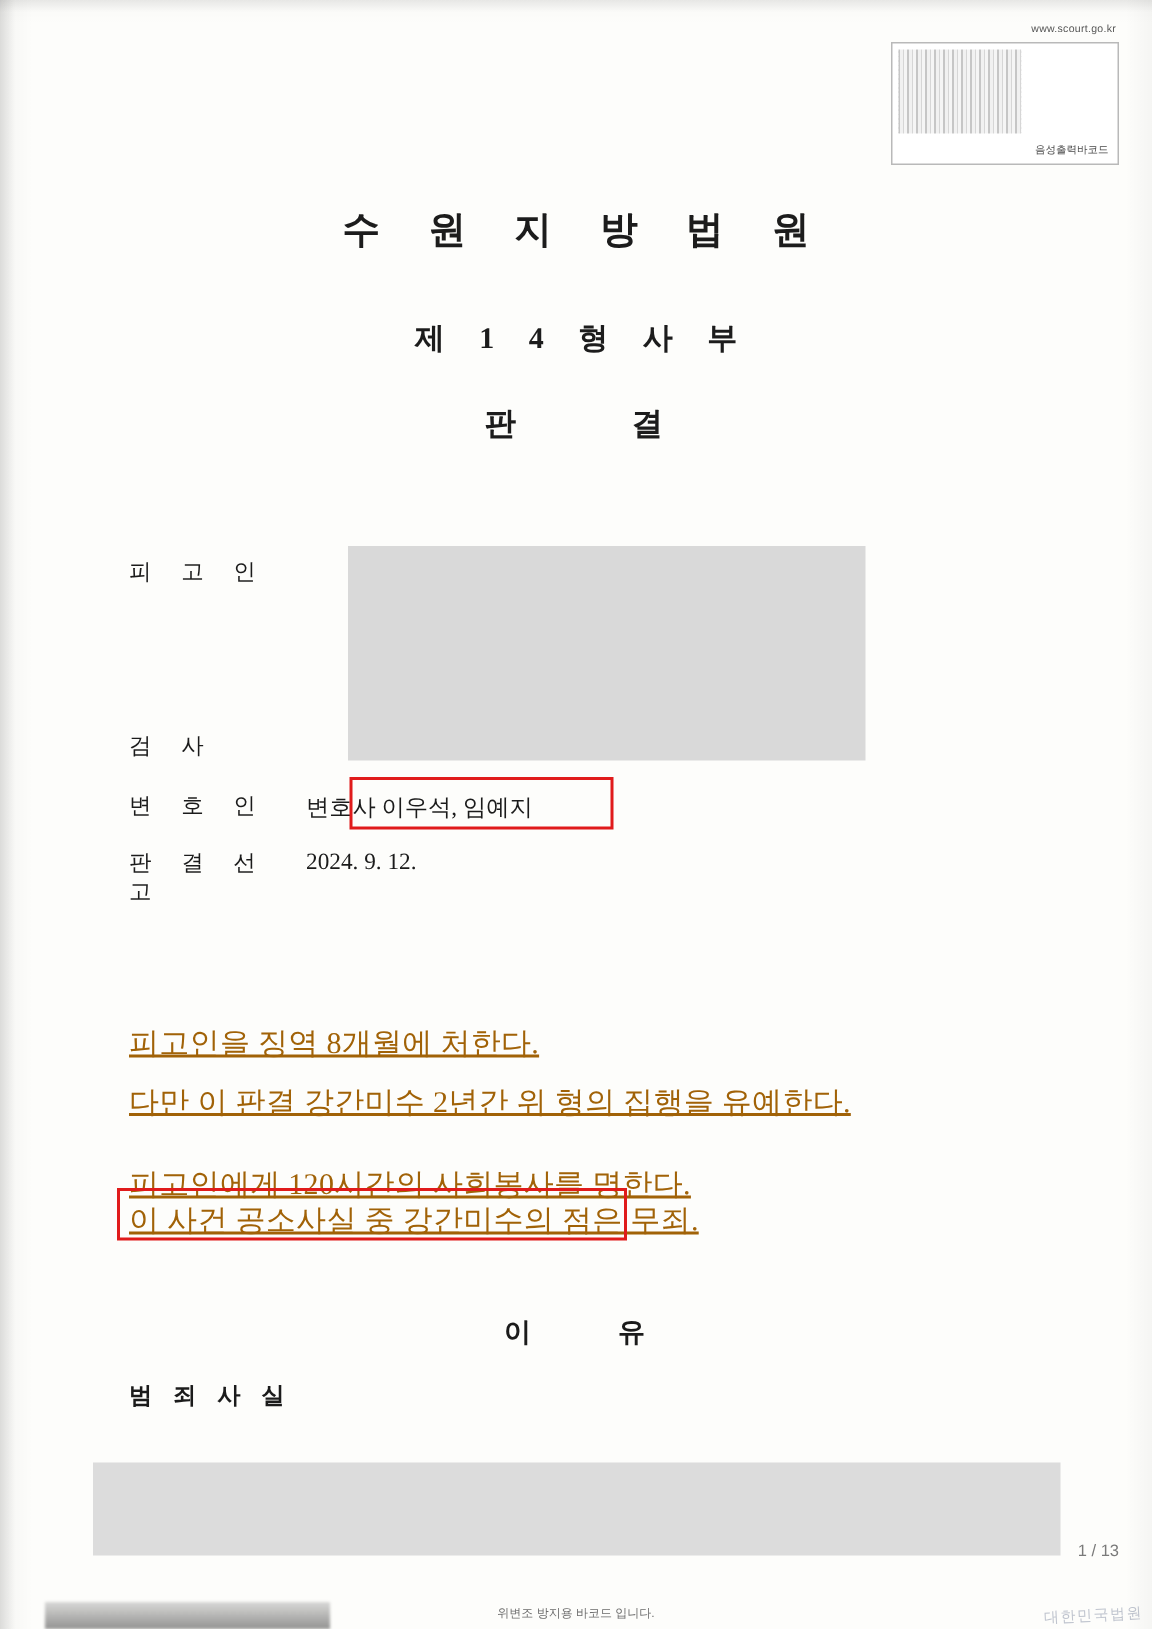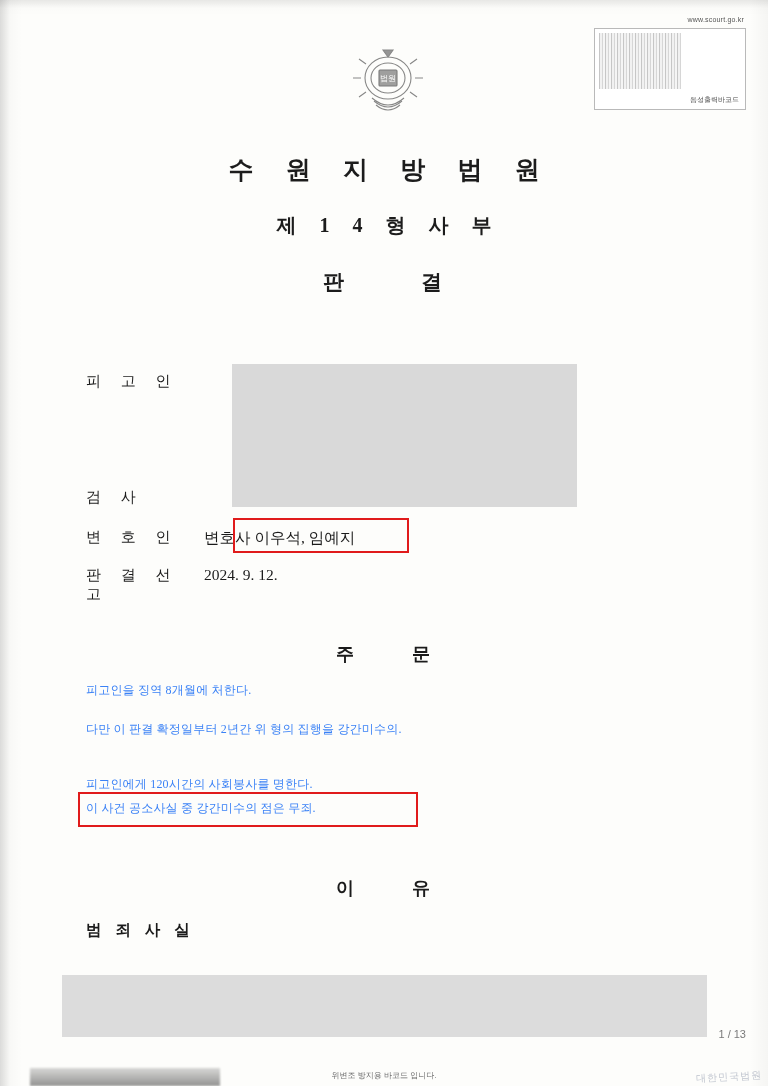--- a/index.html
+++ b/index.html
@@ -74,21 +74,21 @@
     position: absolute;
     right: 6px;
     bottom: 4px;
     font-size: 7px;
     color: #4a4a4a;
     font-family: "Liberation Sans", sans-serif;
   }
 
   .court-name {
     position: absolute;
-    top: 153px;
+    top: 136px;
     left: 0;
     width: 768px;
     text-align: center;
     font-size: 25px;
     letter-spacing: 13px;
     color: #1c1c1c;
     font-weight: 700;
     text-indent: 13px;
   }
   .division {
@@ -160,23 +160,24 @@
     font-size: 18px;
     letter-spacing: 2px;
     color: #1b1b1b;
     font-weight: 700;
   }
   .section-title .sp { display: inline-block; width: 56px; }
 
   .body-line {
     position: absolute;
     left: 86px;
-    font-size: 12px;
-    color: #3b82f6;
+    font-size: 20px;
+    color: #a16207;
     letter-spacing: 0.2px;
+    text-decoration: underline;
   }
   .subhead {
     position: absolute;
     left: 86px;
     font-size: 15.5px;
     letter-spacing: 5px;
     color: #1b1b1b;
     font-weight: 700;
   }
 
@@ -239,35 +240,20 @@
 </style>
 </head>
 <body>
 
 <div class="page">
 
   <div class="scan-tint"></div>
   <div class="edge-shadow-left"></div>
   <div class="edge-shadow-top"></div>
 
-  <div class="emblem">
-    <svg viewBox="0 0 72 68" width="72" height="68" aria-hidden="true">
-      <g stroke="#5a5a5a" fill="none" stroke-width="1.1">
-        <ellipse cx="36" cy="30" rx="23" ry="21"></ellipse>
-        <ellipse cx="36" cy="30" rx="17" ry="15"></ellipse>
-        <rect x="27" y="22" width="18" height="16" rx="1" fill="#7b7b7b" stroke="#4a4a4a"></rect>
-        <path d="M36 9 L31 2 L41 2 Z" fill="#6e6e6e"></path>
-        <path d="M14 16 l-7 -5 M58 16 l7 -5 M9 30 l-8 0 M63 30 l8 0 M14 44 l-7 5 M58 44 l7 5"></path>
-        <path d="M20 50 q16 14 32 0"></path>
-        <path d="M22 53 q14 12 28 0"></path>
-        <path d="M24 57 q12 10 24 0"></path>
-      </g>
-      <text x="36" y="33" font-size="8" fill="#ffffff" text-anchor="middle" font-family="DejaVu Sans, sans-serif">법원</text>
-    </svg>
-  </div>
 
   <div class="barcode-url">www.scourt.go.kr</div>
   <div class="barcode-box">
     <div class="barcode-img"></div>
     <div class="barcode-caption">음성출력바코드</div>
   </div>
 
   <div class="court-name">수 원 지 방 법 원</div>
   <div class="division">제 1 4 형 사 부</div>
   <div class="doc-title">
@@ -287,26 +273,23 @@
 
   <div class="field-row" style="top:528px;">
     <span class="field-label">변 호 인</span><span class="field-value">변호사 이우석, 임예지</span>
   </div>
   <div class="hl-box" style="left:233px; top:518px; width:176px; height:35px;"></div>
 
   <div class="field-row" style="top:566px;">
     <span class="field-label">판 결 선 고</span><span class="field-value">2024.  9.  12.</span>
   </div>
 
-  <div class="section-title" style="top:642px;">
-    <span>주</span><span class="sp"></span><span>문</span>
-  </div>
 
   <div class="body-line" style="top:682px;">피고인을 징역 8개월에 처한다.</div>
-  <div class="body-line" style="top:721px;">다만 이 판결 확정일부터 2년간 위 형의 집행을 강간미수의.</div>
+  <div class="body-line" style="top:721px;">다만 이 판결 강간미수 2년간 위 형의 집행을 유예한다.</div>
   <div class="body-line" style="top:776px;">피고인에게 120시간의 사회봉사를 명한다.</div>
   <div class="body-line" style="top:800px;">이 사건 공소사실 중 강간미수의 점은 무죄.</div>
   <div class="hl-box" style="left:78px; top:792px; width:340px; height:35px;"></div>
 
   <div class="section-title" style="top:876px;">
     <span>이</span><span class="sp"></span><span>유</span>
   </div>
   <div class="subhead" style="top:920px;">범 죄 사 실</div>
 
   <div class="footer-redact"></div>

